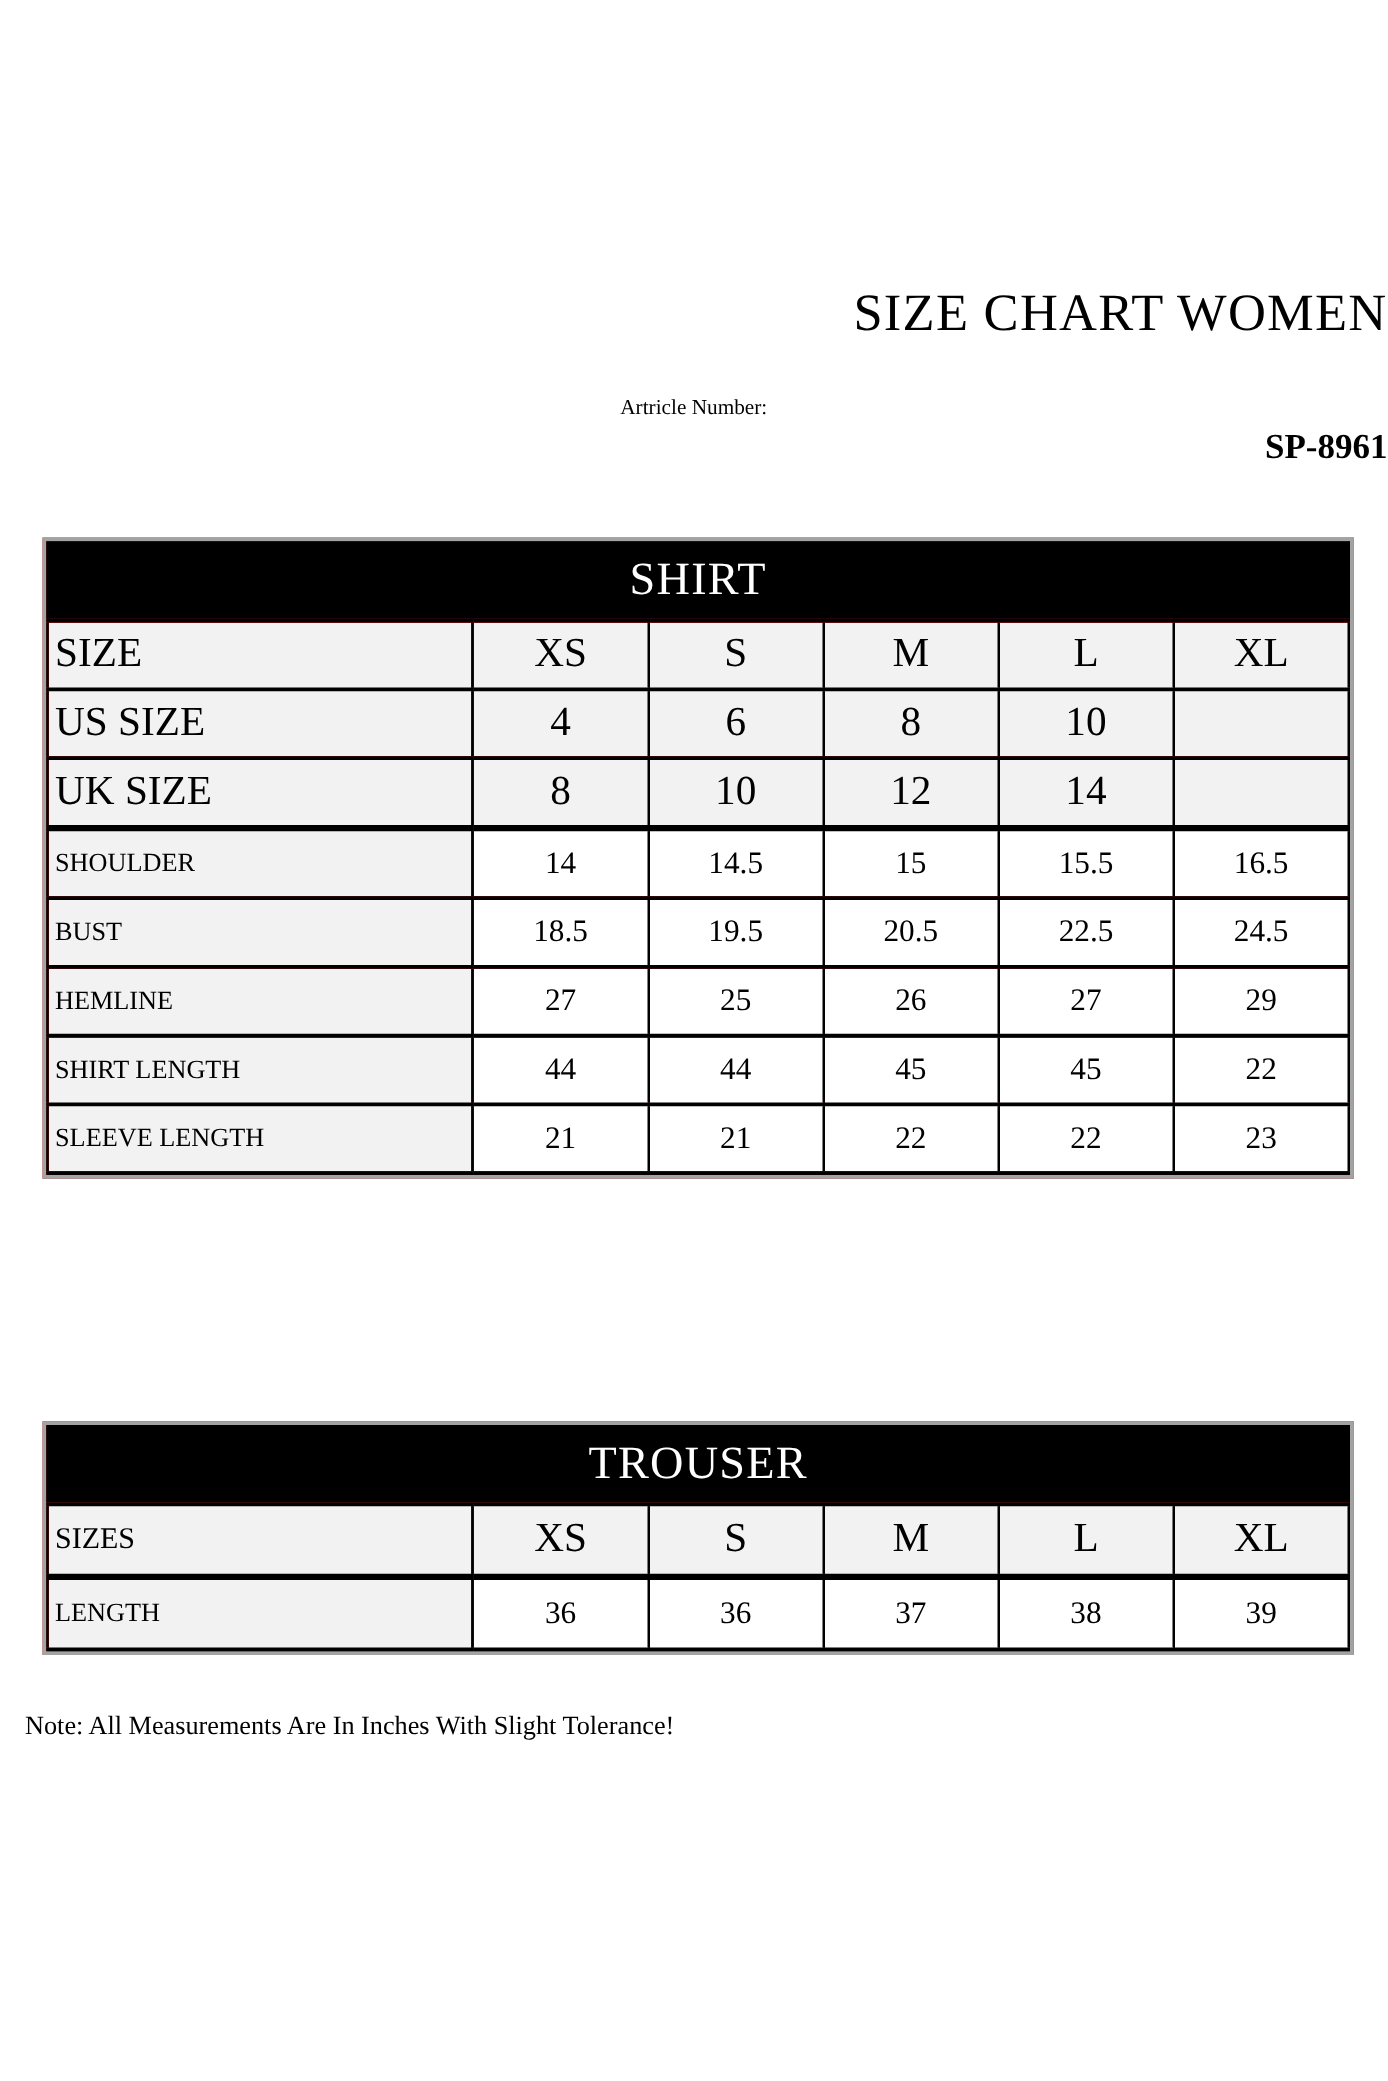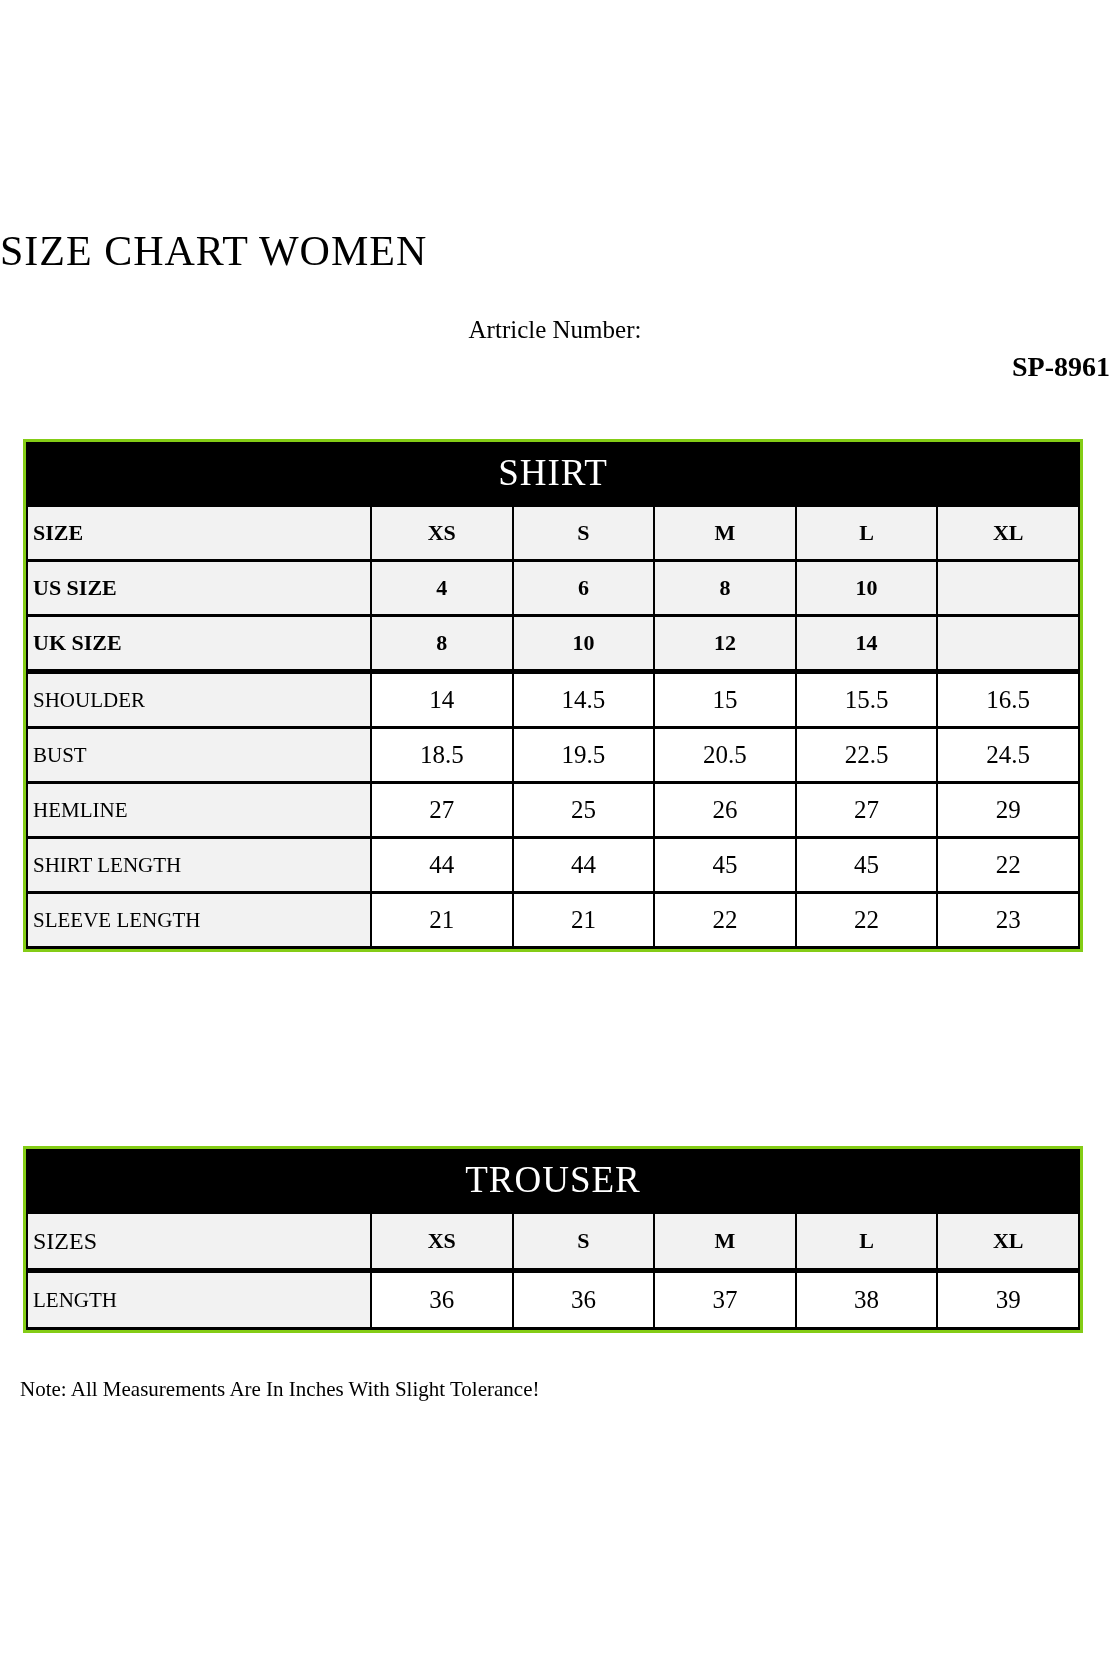--- a/index.html
+++ b/index.html
@@ -7,42 +7,42 @@
     width: 1110px;
     height: 1665px;
     background: #ffffff;
     color: #000000;
     font-family: "Liberation Serif", "DejaVu Serif", serif;
     overflow: hidden;
     position: relative;
   }
   .title {
     padding-top: 228px;
-    text-align: left;
+    text-align: right;
     font-size: 42px;
     letter-spacing: 1px;
     line-height: 1.1;
   }
   .article-label {
     margin-top: 42px;
     text-align: center;
-    font-size: 25px;
+    font-size: 17px;
     line-height: 1.15;
   }
   .article-number {
     margin-top: 6px;
     text-align: right;
     font-size: 28px;
     font-weight: bold;
     line-height: 1.15;
   }
   .size-table-wrap {
-    margin-left: 23px;
+    margin-left: 34px;
     margin-right: 27px;
-    border: 3px solid #84cc16;
+    border: 3px solid #a3a3a3;
     background: #b91c1c;
   }
   .shirt-wrap { margin-top: 56px; }
   .trouser-wrap { margin-top: 194px; }
   .table-bar {
     background: #000000;
     color: #ffffff;
     text-align: center;
     height: 62px;
     line-height: 62px;
@@ -63,22 +63,22 @@
     height: 50px;
     vertical-align: middle;
     overflow: hidden;
     white-space: nowrap;
   }
   .trouser-wrap table.size-table td { height: 52px; }
   td.label { text-align: left; padding-left: 5px; }
   td.val   { text-align: center; }
   tr.row-header td, tr.row-size td {
     background: #f2f2f2;
-    font-weight: bold;
-    font-size: 22px;
+    font-weight: normal;
+    font-size: 33px;
   }
   tr.row-header td.label.normal {
     font-weight: normal;
     font-size: 24px;
   }
   tr.row-measure td.label {
     background: #f2f2f2;
     font-weight: normal;
     font-size: 21px;
   }

